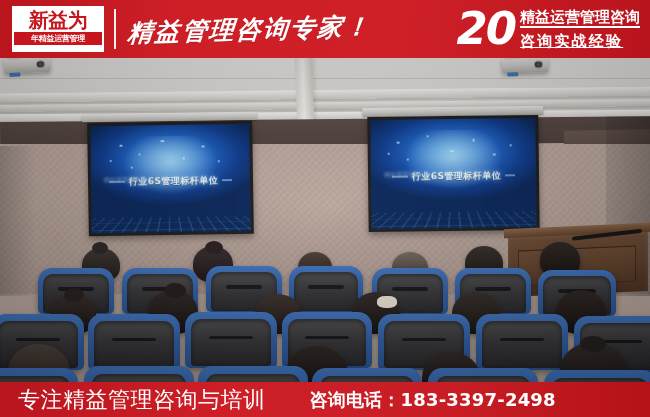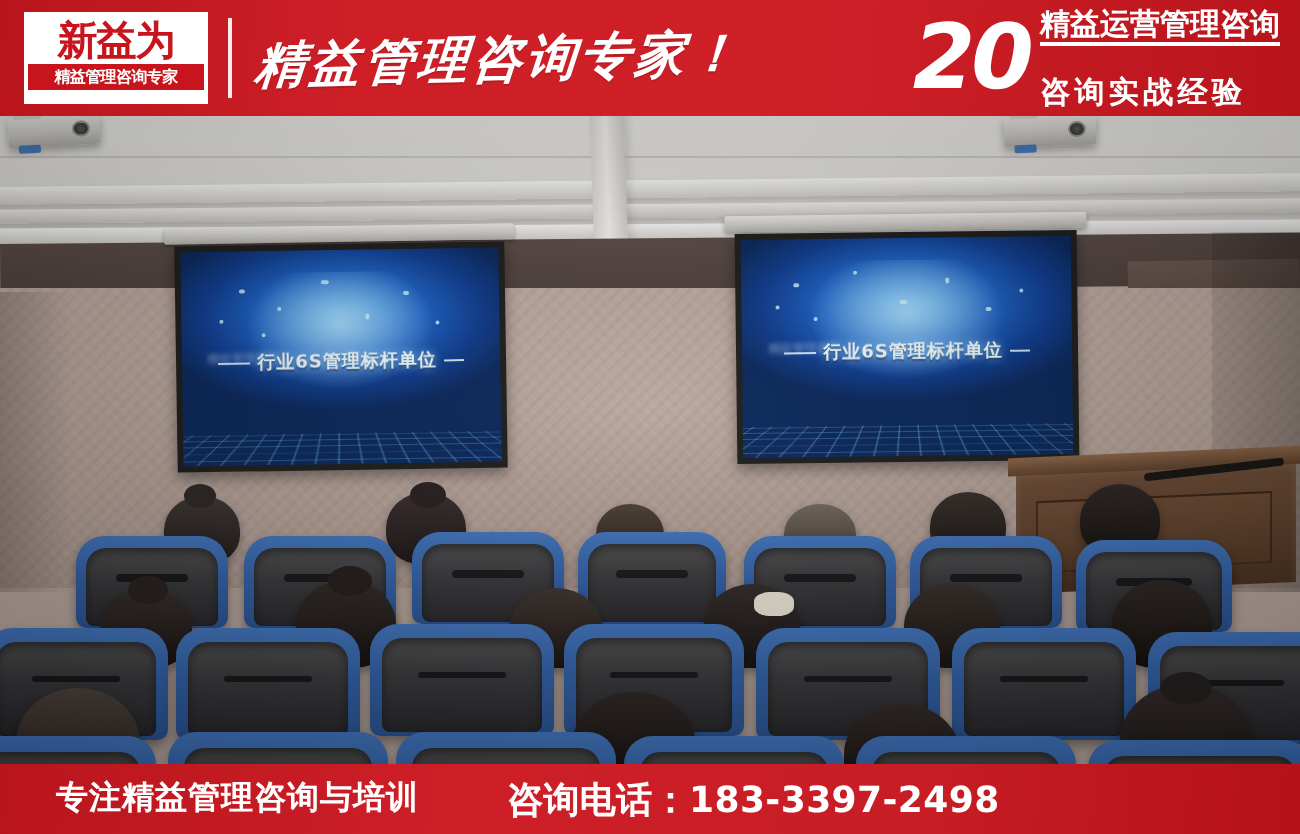--- a/index.html
+++ b/index.html
@@ -54,21 +54,21 @@
     color: #ffffff; font-size: 45px; font-weight: 900; line-height: .9;
     font-style: italic; letter-spacing: -2px; margin-right: 5px;
     font-family: "DejaVu Sans", sans-serif;
   }
   .years-text { display: flex; flex-direction: column; }
   .years-line1, .years-line2 {
     color: #ffffff; font-size: 15px; font-weight: 700; line-height: 1.25;
     white-space: nowrap; font-family: "DejaVu Sans", sans-serif;
   }
   .years-line1 { letter-spacing: 0px; }
-  .years-line2 { letter-spacing: 2.2px; padding-top: 14px; }
+  .years-line2 { letter-spacing: 2.2px; padding-top: 4px; text-decoration: underline; }
   .years-rule { height: 1.5px; background: #ffffff; width: 100%; }
 
   
   .scene {
     position: absolute; left: 0; top: 56px; width: 650px; height: 330px;
     overflow: hidden; background: #b9a79e; z-index: 10;
   }
 
   
   .ceiling {
@@ -261,40 +261,40 @@
       radial-gradient(ellipse 85% 75% at 50% 45%, rgba(255,255,255,.05), rgba(0,0,0,.30) 100%);
   }
 
   
   .bottom-bar {
     position: absolute; left: 0; bottom: 0; width: 650px; height: 35px;
     background: linear-gradient(95deg,#b9151d 0%, #ce1f27 35%, #c81d25 70%, #b41218 100%);
     display: flex; align-items: center; z-index: 40;
   }
   .bb-left {
-    color:#fff; font-size: 16px; font-weight: 700; margin-left: 28px;
+    color:#fff; font-size: 22px; font-weight: 400; margin-left: 18px;
     letter-spacing: .5px; white-space: nowrap;
     font-family: "DejaVu Sans", sans-serif;
   }
   .bb-right {
     color:#fff; font-size: 18px; font-weight: 700; margin-left: 44px;
     letter-spacing: .2px; white-space: nowrap;
     font-family: "DejaVu Sans", sans-serif;
   }
 </style>
 </head>
 <body>
 
 <div id="page">
 
   <div class="top-banner">
 
     <div class="logo-box">
       <div class="logo-main">新益为</div>
-      <div class="logo-sub">精益管理咨询专家</div>
+      <div class="logo-sub">年精益运营管理</div>
     </div>
 
     <div class="banner-divider"></div>
 
     <div class="slogan">精益管理咨询专家！</div>
 
     <div class="years-block">
       <div class="years-num">20</div>
       <div class="years-text">
         <div class="years-line1">精益运营管理咨询</div>

